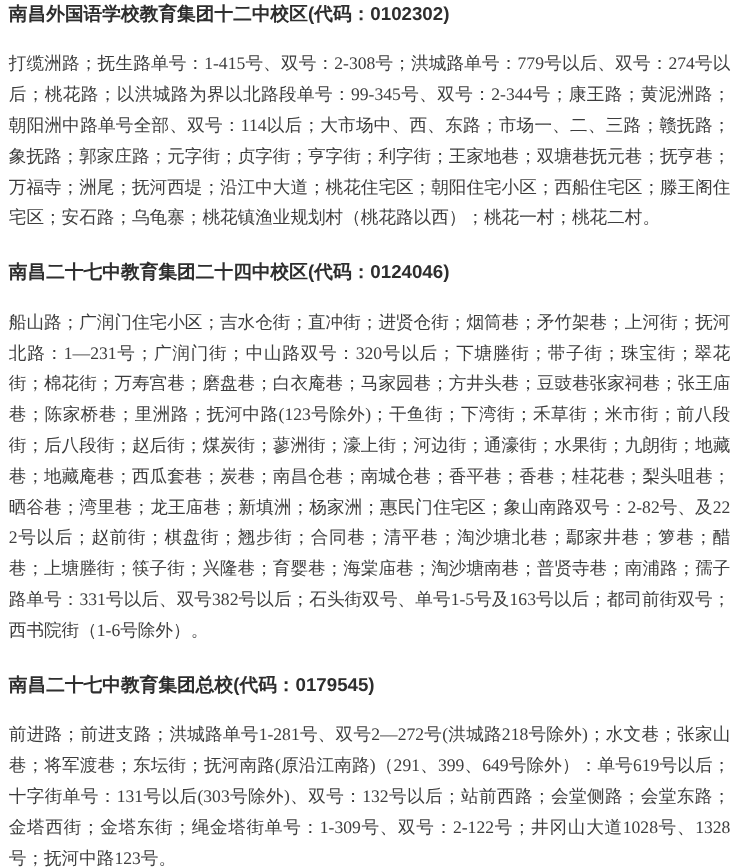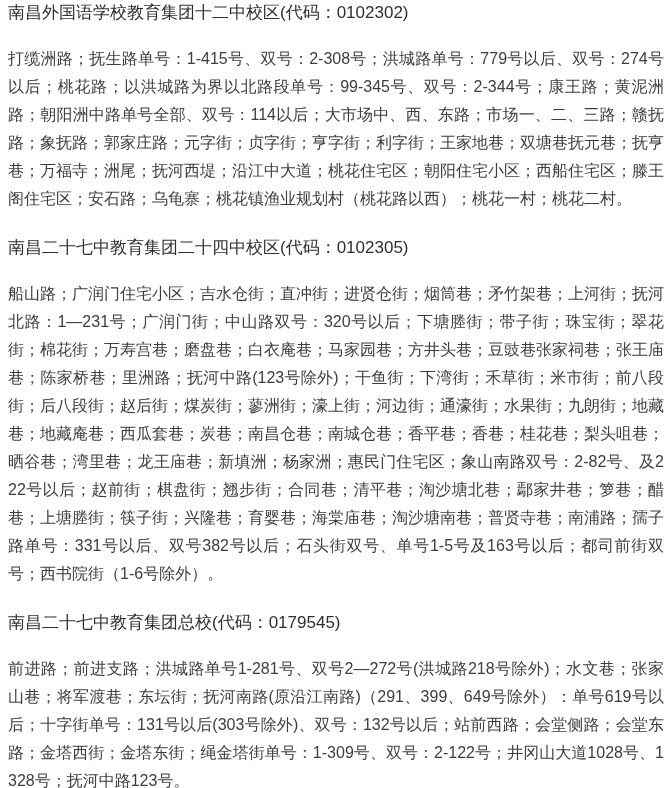--- a/index.html
+++ b/index.html
@@ -14,48 +14,49 @@
     padding: 2px 8px 0 8px;
     overflow: hidden;
     font-family: "Liberation Sans", sans-serif;
   }
   .doc {
     width: 100%;
   }
   .section-title {
     font-size: 17px;
     line-height: 21px;
-    font-weight: normal;
+    font-weight: bold;
     color: #2e2e2e;
     margin: 0;
   }
   .section-body {
     font-size: 16px;
     line-height: 28px;
     color: #3d3d3d;
     margin: 22px 0 24px 0;
     text-align: justify;
     word-break: break-all;
+    font-family: Liberation Serif, serif;
   }
   section:last-child .section-body {
     margin-bottom: 0;
   }
 </style>
 </head>
 <body>
 
 <div class="doc">
 
   <section>
     <h2 class="section-title">南昌外国语学校教育集团十二中校区(代码：0102302)</h2>
     <p class="section-body">打缆洲路；抚生路单号：1-415号、双号：2-308号；洪城路单号：779号以后、双号：274号以后；桃花路；以洪城路为界以北路段单号：99-345号、双号：2-344号；康王路；黄泥洲路；朝阳洲中路单号全部、双号：114以后；大市场中、西、东路；市场一、二、三路；赣抚路；象抚路；郭家庄路；元字街；贞字街；亨字街；利字街；王家地巷；双塘巷抚元巷；抚亨巷；万福寺；洲尾；抚河西堤；沿江中大道；桃花住宅区；朝阳住宅小区；西船住宅区；滕王阁住宅区；安石路；乌龟寨；桃花镇渔业规划村（桃花路以西）；桃花一村；桃花二村。</p>
   </section>
 
   <section>
-    <h2 class="section-title">南昌二十七中教育集团二十四中校区(代码：0102305)</h2>
+    <h2 class="section-title">南昌二十七中教育集团二十四中校区(代码：0124046)</h2>
     <p class="section-body">船山路；广润门住宅小区；吉水仓街；直冲街；进贤仓街；烟筒巷；矛竹架巷；上河街；抚河北路：1—231号；广润门街；中山路双号：320号以后；下塘塍街；带子街；珠宝街；翠花街；棉花街；万寿宫巷；磨盘巷；白衣庵巷；马家园巷；方井头巷；豆豉巷张家祠巷；张王庙巷；陈家桥巷；里洲路；抚河中路(123号除外)；干鱼街；下湾街；禾草街；米市街；前八段街；后八段街；赵后街；煤炭街；蓼洲街；濠上街；河边街；通濠街；水果街；九朗街；地藏巷；地藏庵巷；西瓜套巷；炭巷；南昌仓巷；南城仓巷；香平巷；香巷；桂花巷；梨头咀巷；晒谷巷；湾里巷；龙王庙巷；新填洲；杨家洲；惠民门住宅区；象山南路双号：2-82号、及222号以后；赵前街；棋盘街；翘步街；合同巷；清平巷；淘沙塘北巷；鄢家井巷；箩巷；醋巷；上塘塍街；筷子街；兴隆巷；育婴巷；海棠庙巷；淘沙塘南巷；普贤寺巷；南浦路；孺子路单号：331号以后、双号382号以后；石头街双号、单号1-5号及163号以后；都司前街双号；西书院街（1-6号除外）。</p>
   </section>
 
   <section>
     <h2 class="section-title">南昌二十七中教育集团总校(代码：0179545)</h2>
     <p class="section-body">前进路；前进支路；洪城路单号1-281号、双号2—272号(洪城路218号除外)；水文巷；张家山巷；将军渡巷；东坛街；抚河南路(原沿江南路)（291、399、649号除外）：单号619号以后；十字街单号：131号以后(303号除外)、双号：132号以后；站前西路；会堂侧路；会堂东路；金塔西街；金塔东街；绳金塔街单号：1-309号、双号：2-122号；井冈山大道1028号、1328号；抚河中路123号。</p>
   </section>
 
 </div>
 

